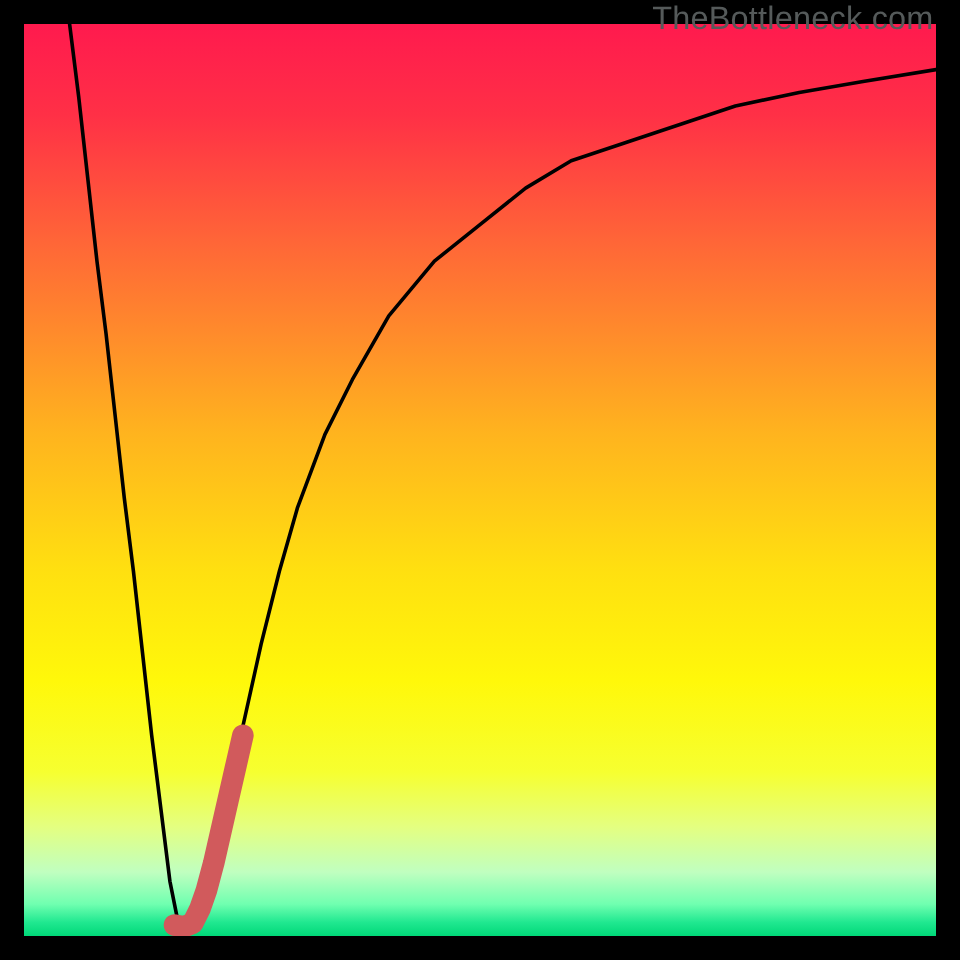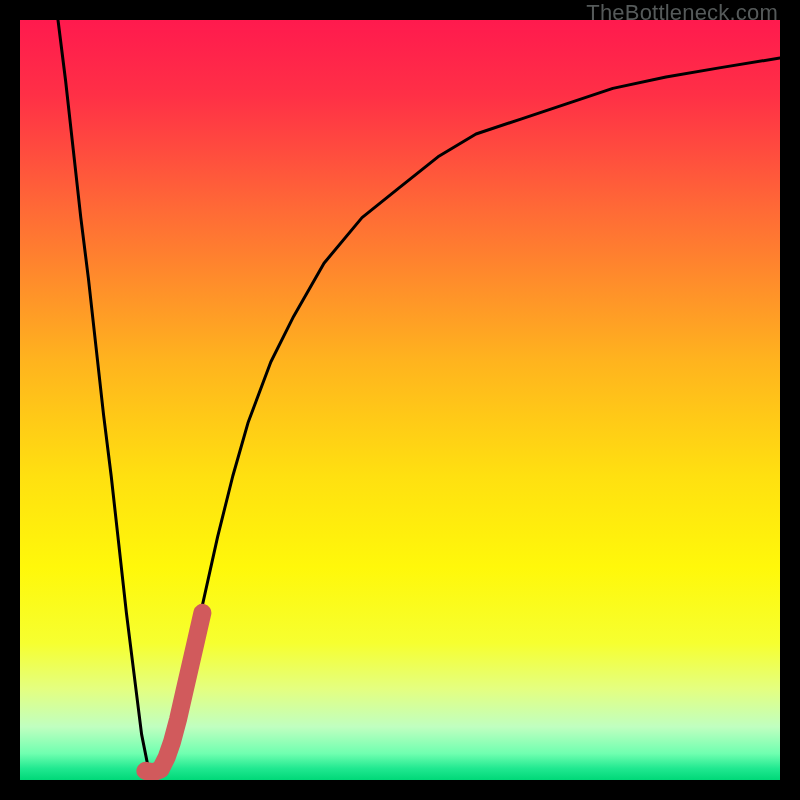--- a/index.html
+++ b/index.html
@@ -24,21 +24,21 @@
     top: 20px;
     width: 760px;
     height: 760px;
     overflow: hidden;
   }
   .watermark {
     position: absolute;
     top: 0;
     right: 22px;
     font-family: Arial, Helvetica, sans-serif;
-    font-size: 22px;
+    font-size: 27px;
     font-weight: 500;
     color: #555a5a;
     letter-spacing: 0.2px;
     margin-left: 23px;
   }
   svg {
     display: block;
   }
 </style>
 </head>

